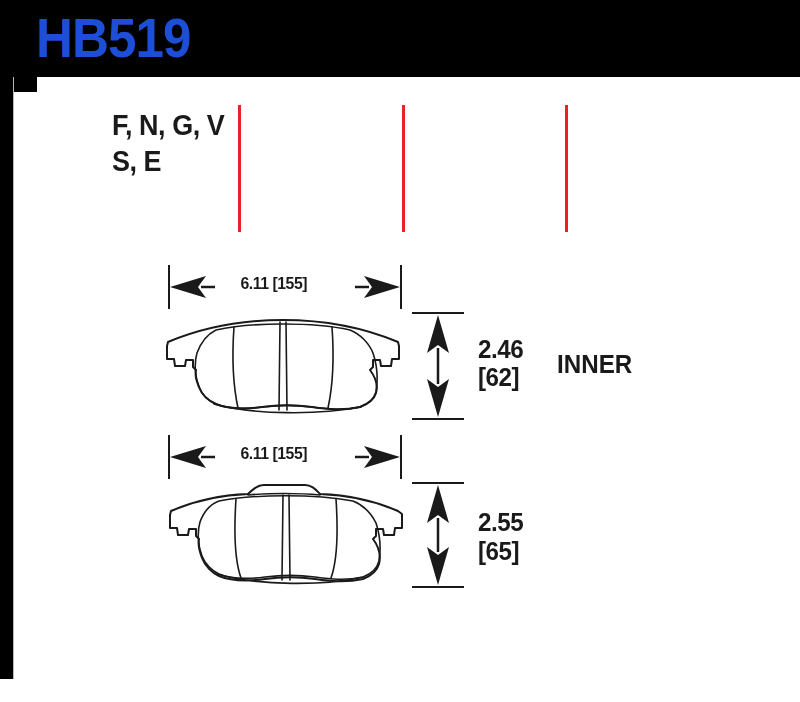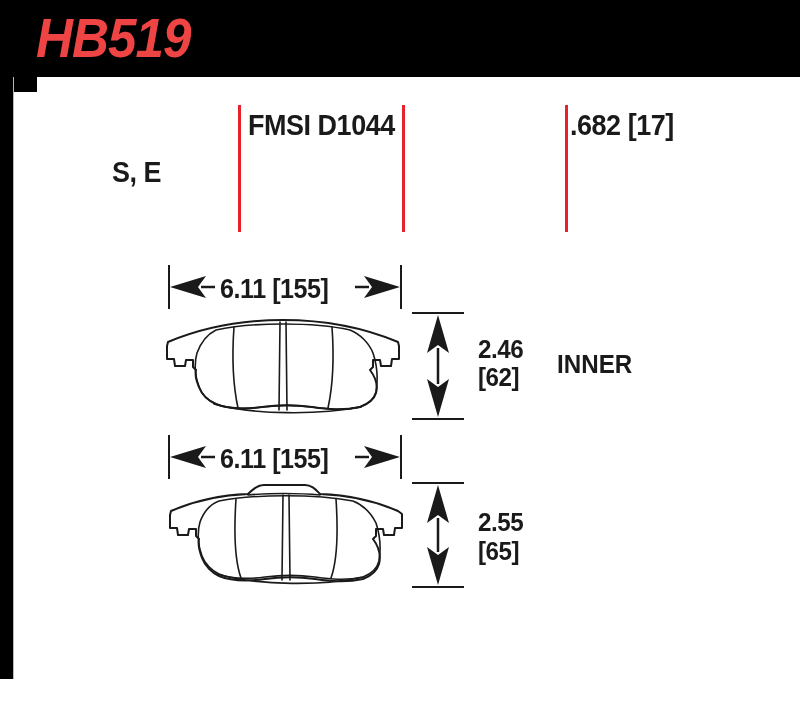--- a/index.html
+++ b/index.html
@@ -8,57 +8,54 @@
     font-family:"Liberation Sans","DejaVu Sans",sans-serif;color:#1a1a1a;
   }
   .abs{position:absolute;}
   .cond{display:inline-block;transform:scaleX(0.93);transform-origin:0 50%;white-space:nowrap;}
   .cond-c{display:inline-block;transform:scaleX(0.93);transform-origin:50% 50%;white-space:nowrap;}
   
   #band{left:0;top:0;width:800px;height:77px;background:#000;}
   #leftstrip{left:0;top:0;width:13px;height:679px;background:#000;}
   #cornernotch{left:13px;top:77px;width:24px;height:15px;background:#000;}
   #hairline{left:13px;top:77px;width:1px;height:602px;background:#b8b8b8;}
-  #partnum{left:36px;top:6px;font-size:55px;font-weight:700;color:#ef4444;letter-spacing:-1px;font-style:italic;}
+  #partnum{left:36px;top:6px;font-size:55px;font-weight:700;color:#1d4ed8;letter-spacing:-1px;}
   
   .spec{font-size:29px;font-weight:700;letter-spacing:-0.5px;}
   #compounds1{left:112px;top:109px;}
-  #compounds2{left:112px;top:156px;text-align:right;}
+  #compounds2{left:112px;top:145px;text-align:right;}
   #fmsi{left:248px;top:109px;}
   #thickness{left:570px;top:109px;}
   .redline{width:3px;top:105px;height:127px;}
   #red1{left:238px;} #red2{left:402px;} #red3{left:565px;}
   
-  .dimtext{font-size:27px;font-weight:700;letter-spacing:-0.5px;}
+  .dimtext{font-size:17px;font-weight:700;letter-spacing:-0.5px;}
   .heighttext{font-size:26px;font-weight:700;letter-spacing:-0.5px;}
   .poslabel{font-size:26px;font-weight:700;letter-spacing:0px;}
   #mazda{left:287px;top:652px;width:240px;text-align:center;font-size:31px;font-weight:700;}
   svg{display:block;}
 </style>
 </head>
 <body>
 
 <div id="canvas">
 
   <div class="abs" id="band"></div>
   <div class="abs" id="leftstrip"></div>
   <div class="abs" id="cornernotch"></div>
   <div class="abs" id="hairline"></div>
   <div class="abs" id="partnum">
     <span class="cond">HB519</span>
   </div>
 
+  <div class="abs spec" id="compounds1">
+    <span class="cond">F, N, G, V</span>
+  </div>
   <div class="abs spec" id="compounds2">
     <span class="cond">S, E</span>
-  </div>
-  <div class="abs spec" id="fmsi">
-    <span class="cond">FMSI D1044</span>
-  </div>
-  <div class="abs spec" id="thickness">
-    <span class="cond">.682 [17]</span>
   </div>
   <div class="abs redline" id="red1" style="background:#e8222a"></div>
   <div class="abs redline" id="red2" style="background:#e8222a"></div>
   <div class="abs redline" id="red3" style="background:#e8222a"></div>
 
   <div class="abs" style="left:160px;top:261px;width:250px;height:52px;">
     <svg class="abs" style="left:0;top:0" width="250" height="52" viewBox="0 0 250 52">
       <line x1="9" y1="4" x2="9" y2="48" stroke="#1a1a1a" stroke-width="2"></line>
       <line x1="241" y1="4" x2="241" y2="48" stroke="#1a1a1a" stroke-width="2"></line>
       <path d="M 10,26 L 46,15 L 38,26 L 46,37 Z" fill="#1a1a1a"></path>

